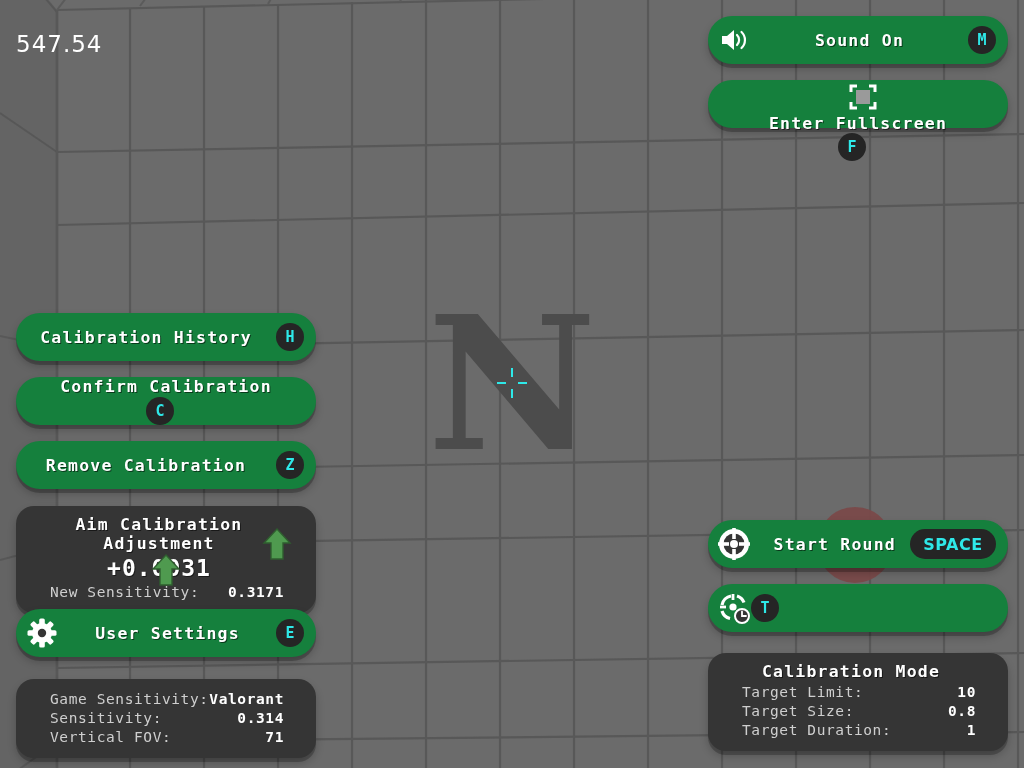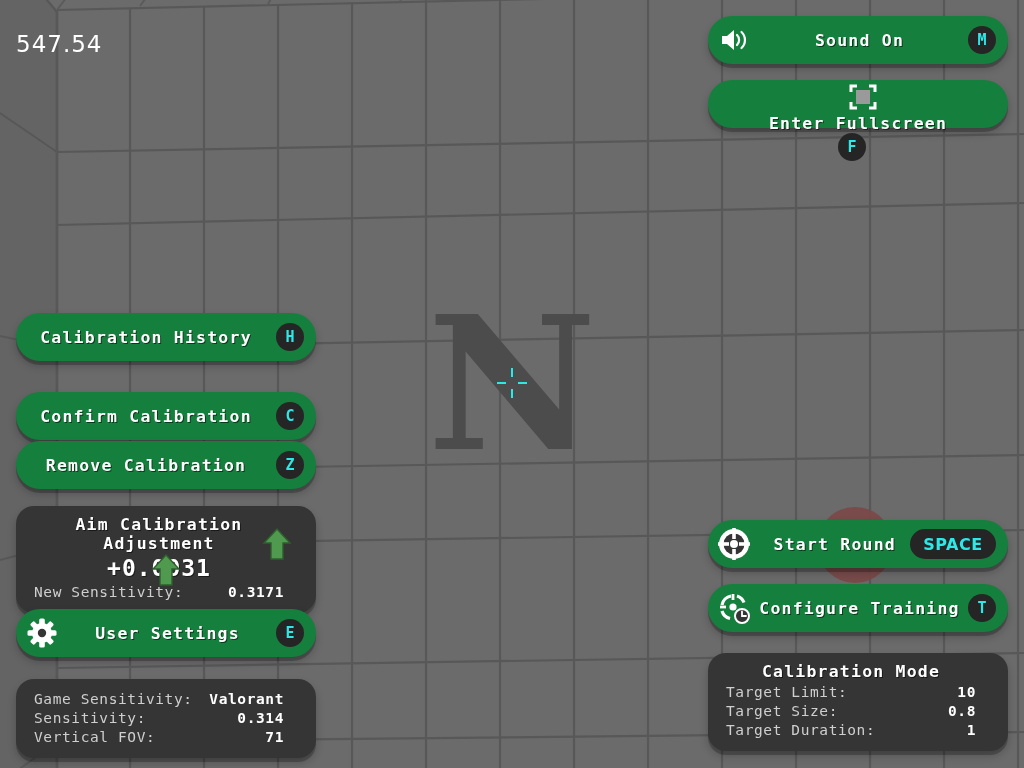--- a/index.html
+++ b/index.html
@@ -165,20 +165,21 @@
     text-shadow: 1px 1px 0 rgba(0,0,0,0.55);
     margin-bottom: 2px;
   }
   .row {
     display: flex;
     justify-content: space-between;
     align-items: baseline;
     font-size: 14.5px;
     letter-spacing: 0.6px;
     line-height: 19px;
+    margin-left: 16px;
   }
   .row .k { color: #cfcfcf; }
   .row .v { color: #ffffff; font-weight: 700; }
 
   .big-value {
     text-align: center;
     font-size: 23px;
     font-weight: 700;
     color: #ffffff;
     letter-spacing: 1px;
@@ -193,21 +194,21 @@
     width: 0; height: 0;
     pointer-events: none;
   }
   .arrow-up svg { display:block; }
 
   
   #btn-sound      { left: 708px; top: 16px;  width: 300px; }
   #btn-fullscreen { left: 708px; top: 80px;  width: 300px; flex-direction: column; }
 
   #btn-history    { left: 16px;  top: 313px; width: 300px; }
-  #btn-confirm    { left: 16px;  top: 392px; width: 300px; }
+  #btn-confirm    { left: 16px;  top: 377px; width: 300px; flex-direction: column; }
   #btn-remove     { left: 16px;  top: 441px; width: 300px; }
 
   #card-adjust    { left: 16px;  top: 506px; width: 300px; }
   #btn-settings   { left: 16px;  top: 609px; width: 300px; }
   #card-usersets  { left: 16px;  top: 679px; width: 300px; }
 
   #btn-start      { left: 708px; top: 520px; width: 300px; }
   #btn-configure  { left: 708px; top: 584px; width: 300px; }
   #card-calmode   { left: 708px; top: 653px; width: 300px; }
 
@@ -410,21 +411,20 @@
           <path d="M20 5 A11 11 0 0 1 27 11.5"></path>
           <path d="M5 20 A11 11 0 0 0 13 27.5"></path>
         </g>
         <circle cx="16" cy="16" r="3.6" fill="#ffffff"></circle>
         <rect x="14.6" y="3" width="2.8" height="6" fill="#ffffff"></rect>
         <rect x="3" y="14.6" width="6" height="2.8" fill="#ffffff"></rect>
         <circle cx="25" cy="25" r="7" fill="#353535" stroke="#ffffff" stroke-width="2"></circle>
         <path d="M25 20.5 V25 H29" stroke="#ffffff" stroke-width="1.8" fill="none" stroke-linecap="round"></path>
       </svg>
     </span>
-    <span class="label">Configure Training</span>
     <span class="keycap" style="margin-right:12px;">T</span>
   </div>
 
   <div class="card" id="card-calmode">
     <div class="card-title">Calibration Mode</div>
     <div class="row">
       <span class="k">Target Limit:</span>
       <span class="v">10</span>
     </div>
     <div class="row">

